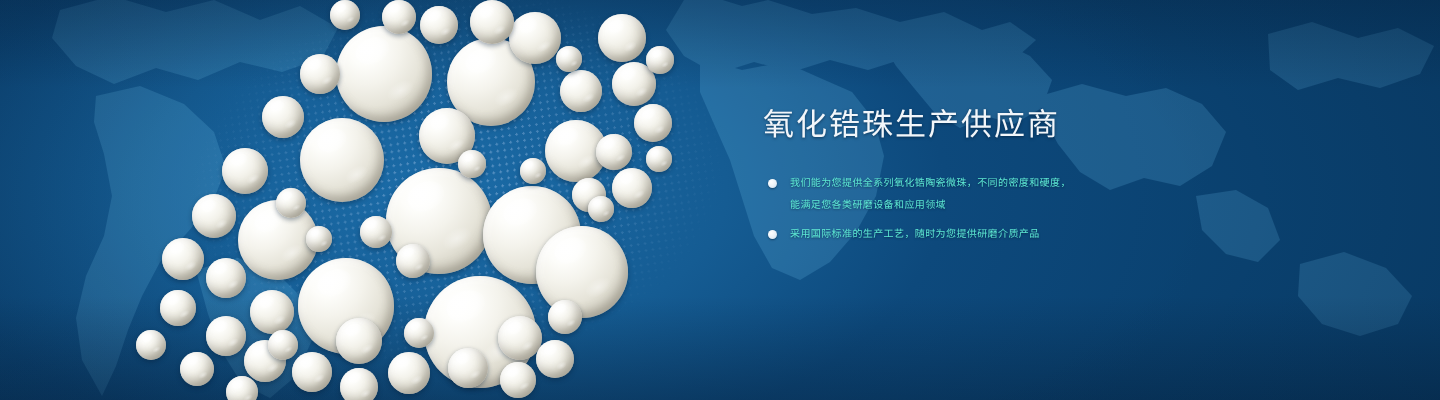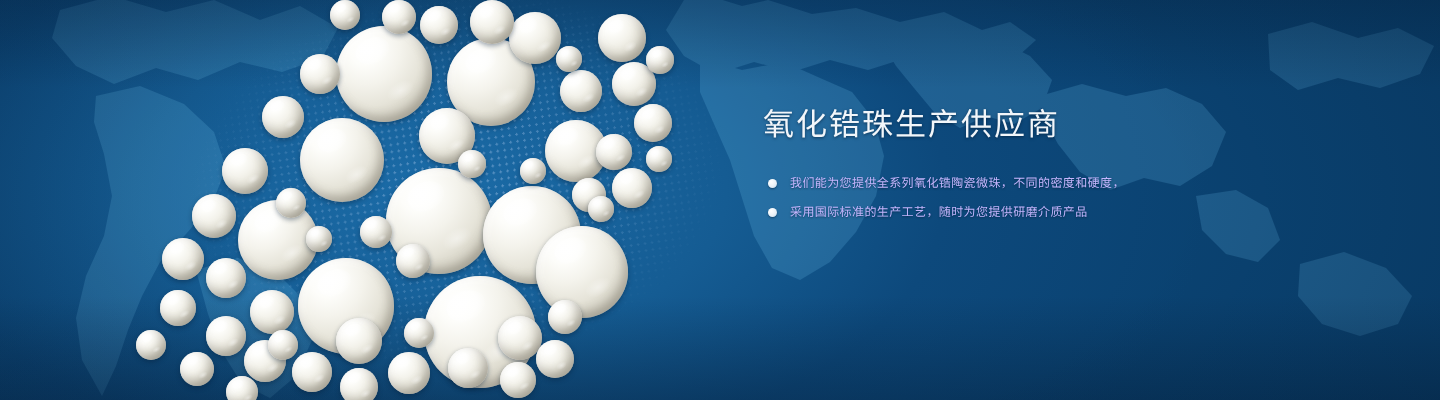--- a/index.html
+++ b/index.html
@@ -99,24 +99,24 @@
   }
   .bullets{
     list-style:none;
     margin:28px 0 0 0;
     padding:0;
   }
   .bullet{
     position:relative;
     padding-left:27px;
     margin-bottom:7px;
-    font-size:12px;
+    font-size:10px;
     line-height:22px;
     letter-spacing:.4px;
-    color:#c4b5fd;
+    color:#5eead4;
     text-shadow:0 1px 2px rgba(2,20,40,.5);
   }
   .bullet:last-child{margin-bottom:0;}
   .dot{
     position:absolute;
     left:5px; top:7px;
     width:9px; height:9px;
     border-radius:50%;
     background:radial-gradient(circle at 35% 32%, #ffffff 0%, #eaf1f7 55%, #c7d6e4 100%);
     box-shadow:0 1px 2px rgba(2,20,40,.45);
@@ -213,20 +213,21 @@
 
   <div class="content">
 
     <h1 class="headline">氧化锆珠生产供应商</h1>
 
     <ul class="bullets">
 
       <li class="bullet">
         <span class="dot"></span>
         <span class="bullet-line">我们能为您提供全系列氧化锆陶瓷微珠，不同的密度和硬度，</span>
+        <span class="bullet-line">能满足您各类研磨设备和应用领域</span>
       </li>
 
 
       <li class="bullet">
         <span class="dot"></span>
         <span class="bullet-line">采用国际标准的生产工艺，随时为您提供研磨介质产品</span>
       </li>
 
     </ul>
   </div>

